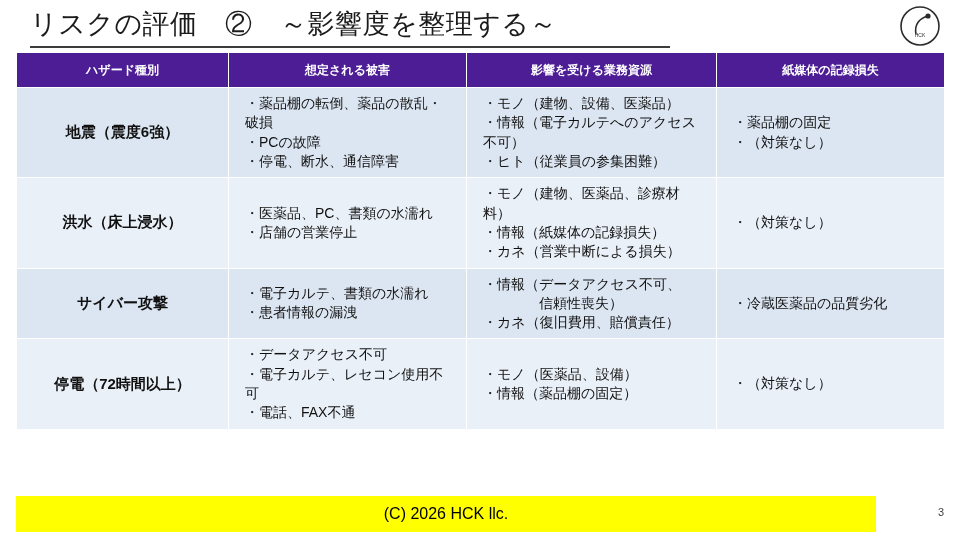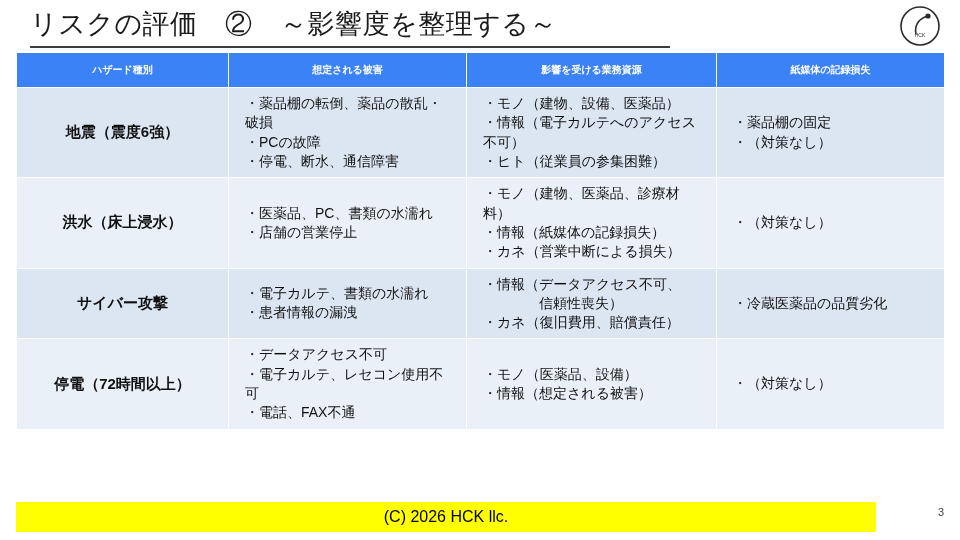--- a/index.html
+++ b/index.html
@@ -50,23 +50,23 @@
   
   .table {
     position: absolute;
     left: 16px;
     top: 52px;
     width: 928px;
     border-collapse: collapse;
     table-layout: fixed;
   }
   .table th {
-    background: #3b82f6;
+    background: #4c1d95;
     color: #ffffff;
-    font-size: 10px;
+    font-size: 12px;
     font-weight: bold;
     text-align: center;
     padding: 6px 4px;
     border: 1px solid #ffffff;
     height: 22px;
   }
   .table td {
     border: 1px solid #ffffff;
     vertical-align: middle;
     font-size: 14px;
@@ -92,21 +92,21 @@
   .line {
     line-height: 1.38;
     white-space: pre-wrap;
   }
   
   .footer {
     position: absolute;
     left: 16px;
     bottom: 8px;
     width: 860px;
-    height: 30px;
+    height: 36px;
     background: #ffff00;
     color: #000000;
     font-size: 16px;
     display: flex;
     align-items: center;
     justify-content: center;
   }
   .page-num {
     position: absolute;
     right: 16px;
@@ -203,21 +203,21 @@
 
       <tr class="row-b">
         <td class="hazard">停電（72時間以上）</td>
         <td class="cell-list">
           <div class="line">・データアクセス不可</div>
           <div class="line">・電子カルテ、レセコン使用不可</div>
           <div class="line">・電話、FAX不通</div>
         </td>
         <td class="cell-list">
           <div class="line">・モノ（医薬品、設備）</div>
-          <div class="line">・情報（想定される被害）</div>
+          <div class="line">・情報（薬品棚の固定）</div>
         </td>
         <td class="cell-list">
           <div class="line">・（対策なし）</div>
         </td>
       </tr>
 
     </tbody>
   </table>
 
   <div class="footer">

